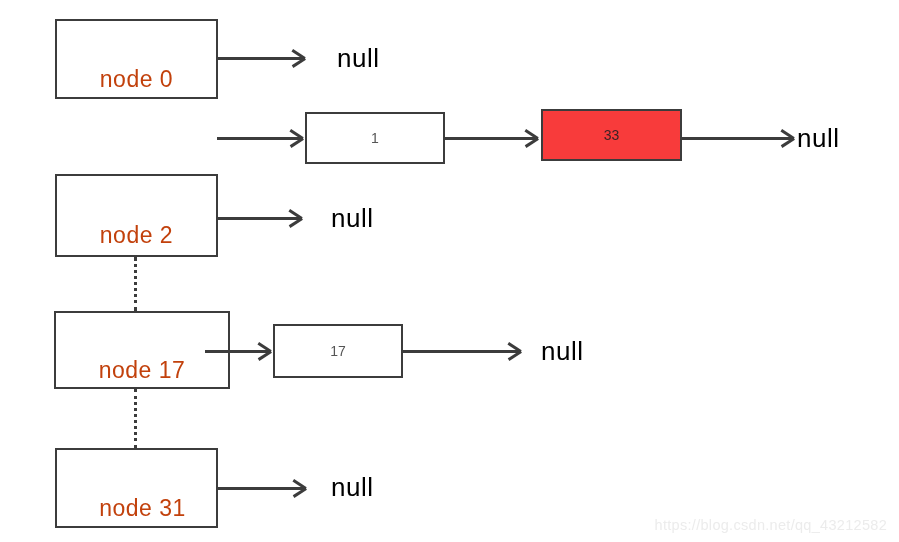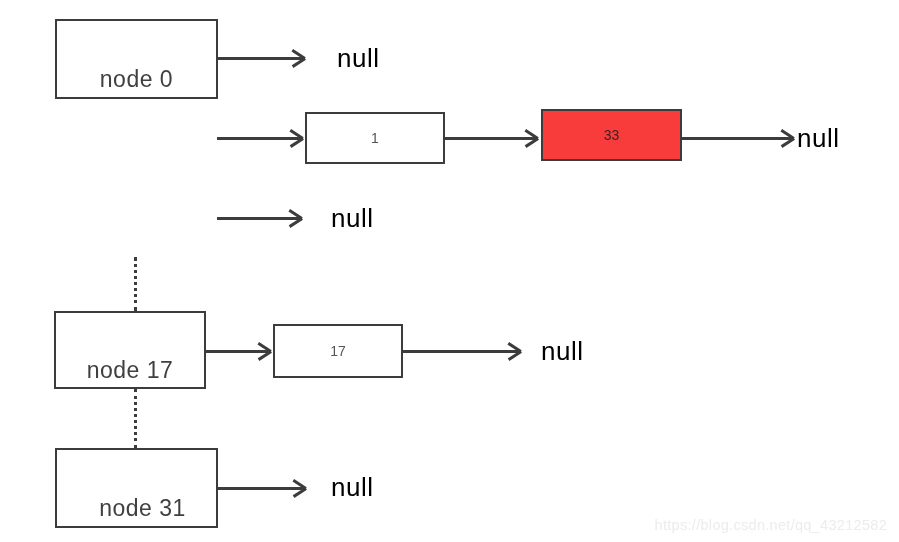--- a/index.html
+++ b/index.html
@@ -19,21 +19,21 @@
     position: absolute;
     box-sizing: border-box;
     border: 2.5px solid #3c3c3c;
     background: #ffffff;
     display: flex;
     align-items: center;
     justify-content: center;
   }
   .bucket-label {
     font-size: 23px;
-    color: #404040;
+    color: #c2410c;
     letter-spacing: 0.5px;
     margin-top: 40px;
   }
   .chain-value {
     font-size: 14px;
     color: #555555;
   }
   .highlight {
     background: #f83b3b;
   }
@@ -81,24 +81,27 @@
   }
 </style>
 </head>
 <body>
 
 <div class="canvas">
 
   <div class="box" style="left:55px; top:19px; width:163px; height:80px;">
     <span class="bucket-label">node 0</span>
   </div>
+  <div class="box" style="left:55px; top:174px; width:163px; height:83px;">
+    <span class="bucket-label">node 2</span>
+  </div>
 
   <div class="dots" style="left:134px; top:257px; height:54px;"></div>
 
-  <div class="box" style="left:54px; top:311px; width:152px; height:78px;">
+  <div class="box" style="left:54px; top:311px; width:176px; height:78px;">
     <span class="bucket-label">node 17</span>
   </div>
 
   <div class="dots" style="left:134px; top:389px; height:59px;"></div>
 
   <div class="box" style="left:55px; top:448px; width:163px; height:80px;padding-left:12px;">
     <span class="bucket-label">node 31</span>
   </div>
 
   <div class="arrow" style="left:217px; top:57px; width:88px;"></div>

